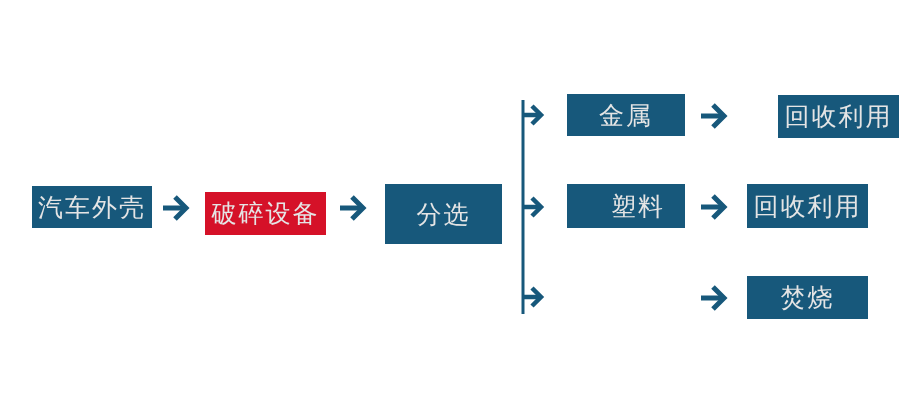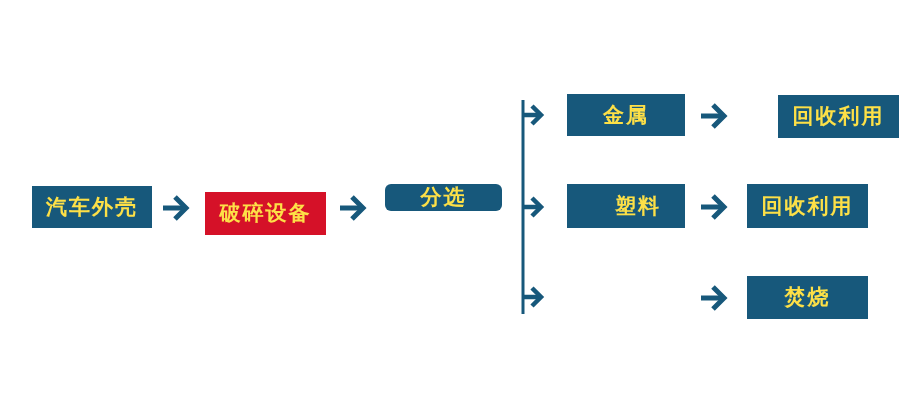--- a/index.html
+++ b/index.html
@@ -13,27 +13,26 @@
     width: 900px;
     height: 411px;
     background: #ffffff;
     overflow: hidden;
   }
   .node {
     position: absolute;
     display: flex;
     align-items: center;
     justify-content: center;
-    color: #fde047;
-    font-size: 21px;
+    color: #e5e5e5;
+    font-size: 25px;
     letter-spacing: 2px;
     line-height: 1;
     white-space: nowrap;
     box-sizing: border-box;
-    font-weight: bold;
   }
   .node.blue { background: #17587B; }
   .node.red  { background: #D51128; }
 
   .arrow {
     position: absolute;
     width: 34px;
     height: 28px;
   }
   .arrow svg, .connector svg { display: block; }
@@ -47,21 +46,21 @@
     position: absolute;
     left: 519px;
     top: 98px;
     width: 38px;
     height: 220px;
   }
 
   
   #node-car-shell        { left: 32px;  top: 186px; width: 120px; height: 42px; }
   #node-crusher          { left: 205px; top: 192px; width: 121px; height: 43px; }
-  #node-sorting          { left: 385px; top: 184px; width: 117px; height: 27px; border-radius: 6px; }
+  #node-sorting          { left: 385px; top: 184px; width: 117px; height: 60px; }
   #node-metal            { left: 567px; top: 94px;  width: 118px; height: 42px; }
   #node-recycle          { left: 778px; top: 95px;  width: 121px; height: 43px; }
   #node-plastic          { left: 567px; top: 184px; width: 118px; height: 44px; padding-left: 24px; }
   #node-recycled-plastic { left: 747px; top: 184px; width: 121px; height: 44px; }
   #node-sponge           { left: 567px; top: 276px; width: 118px; height: 43px; }
   #node-incineration     { left: 747px; top: 276px; width: 121px; height: 43px; }
 
   #arrow-1 { left: 161px; top: 194px; }
   #arrow-2 { left: 338px; top: 194px; }
   #arrow-3 { left: 699px; top: 102px; }

